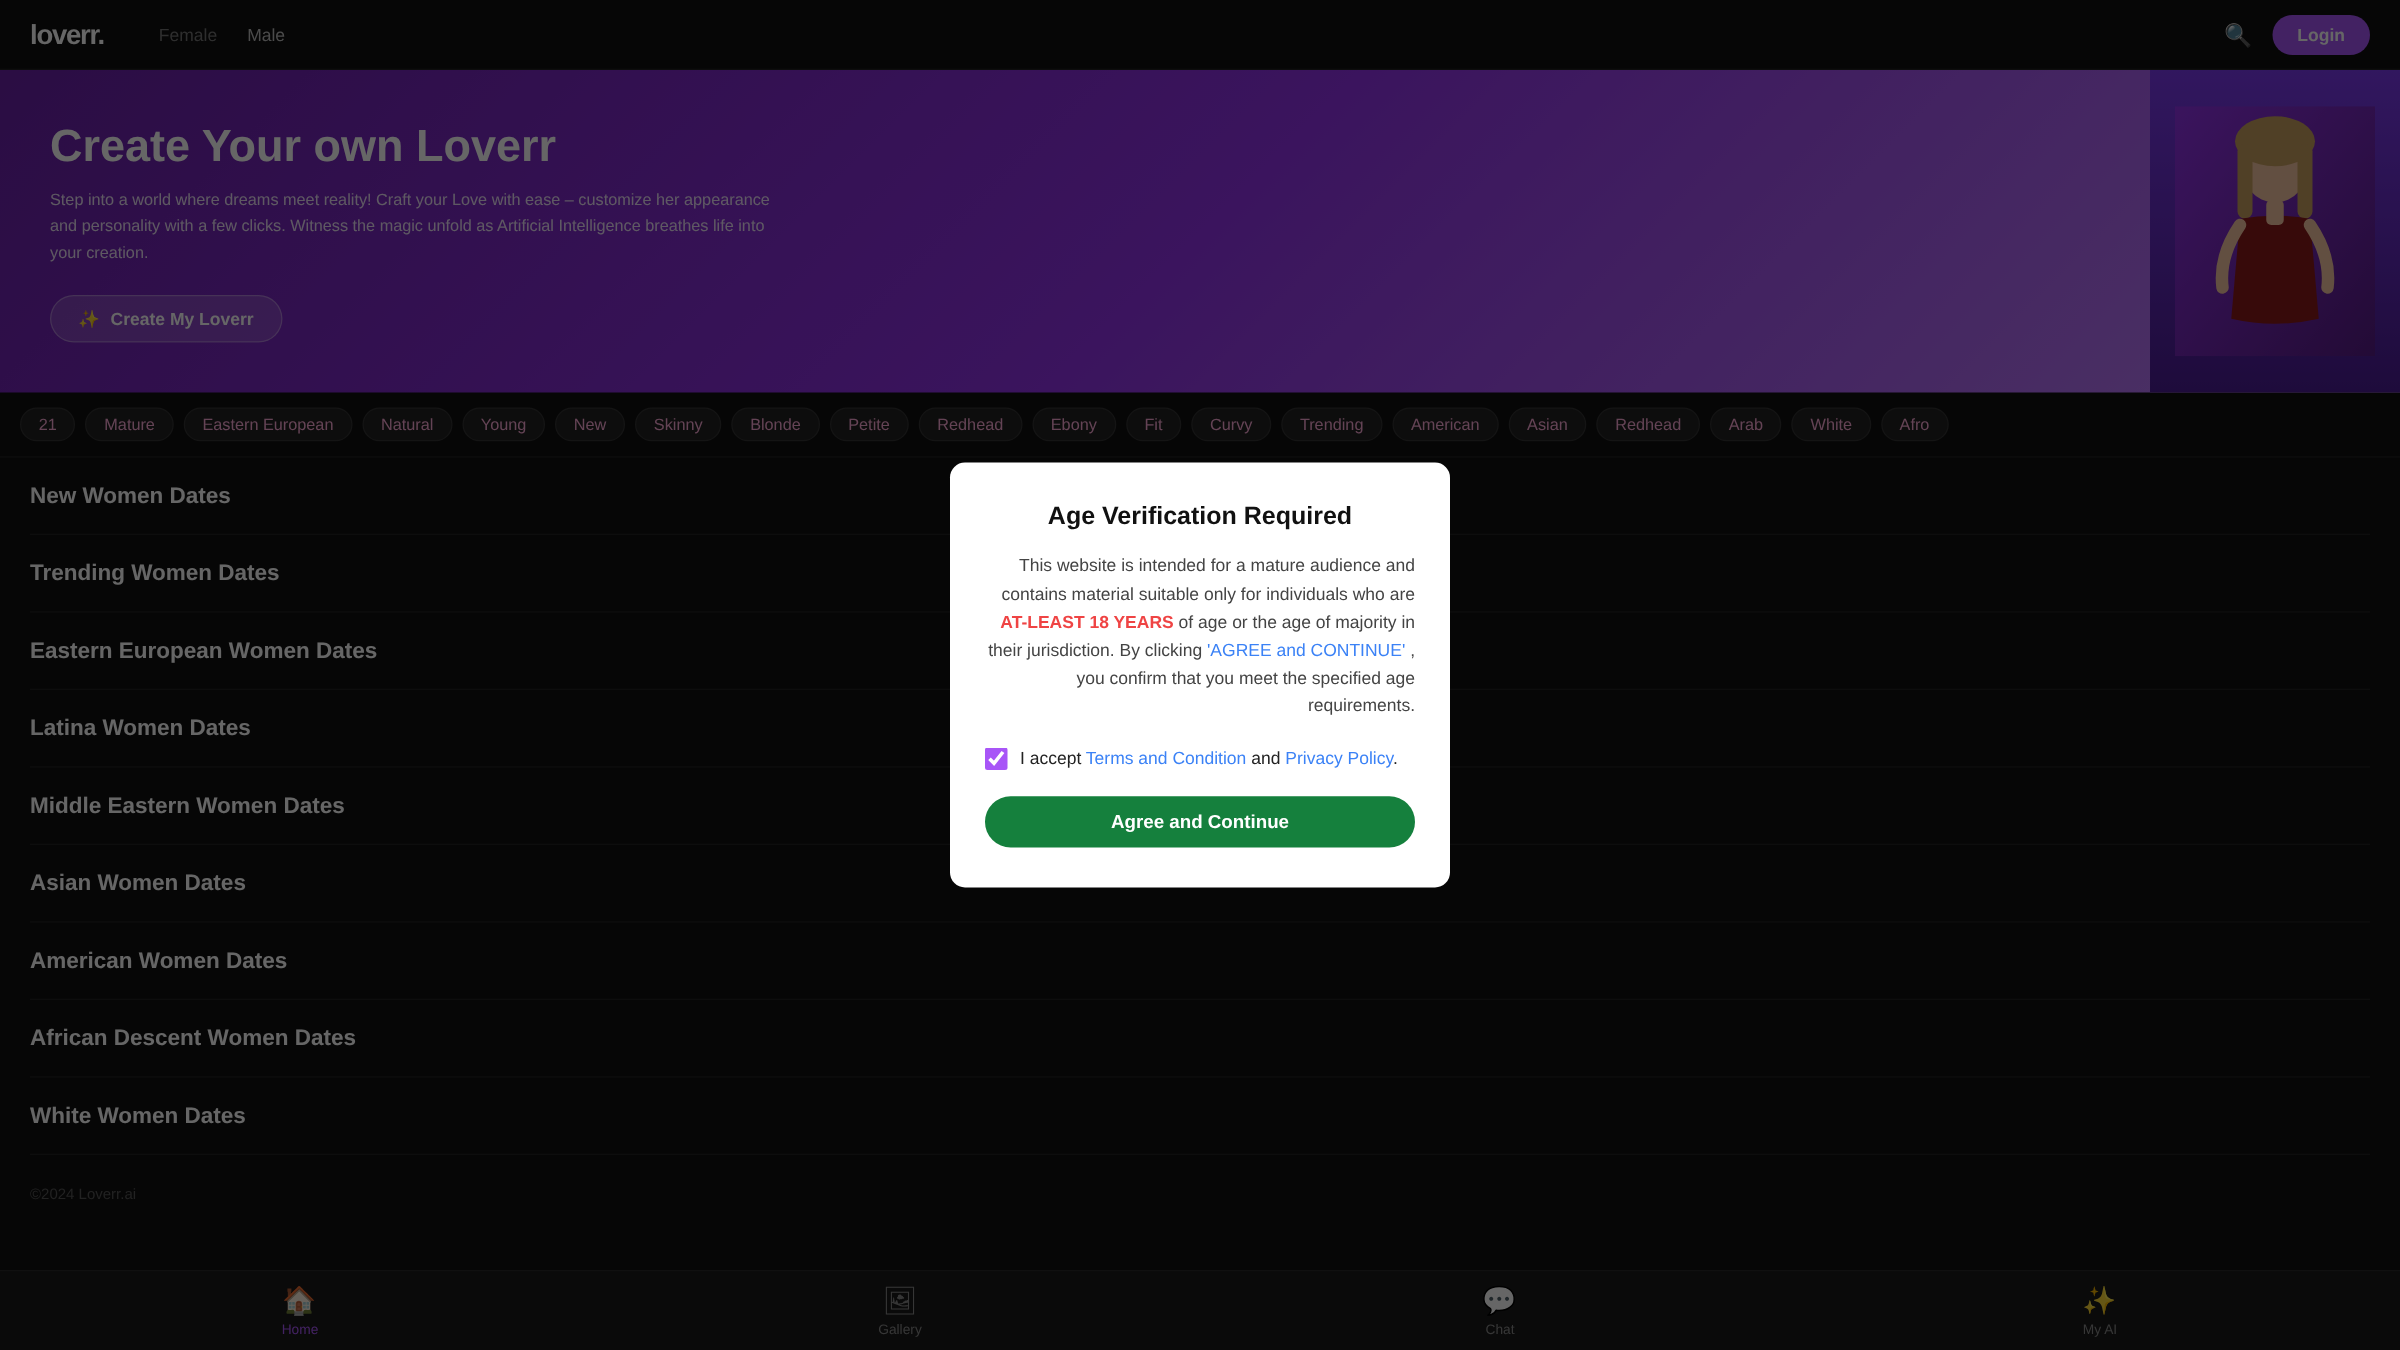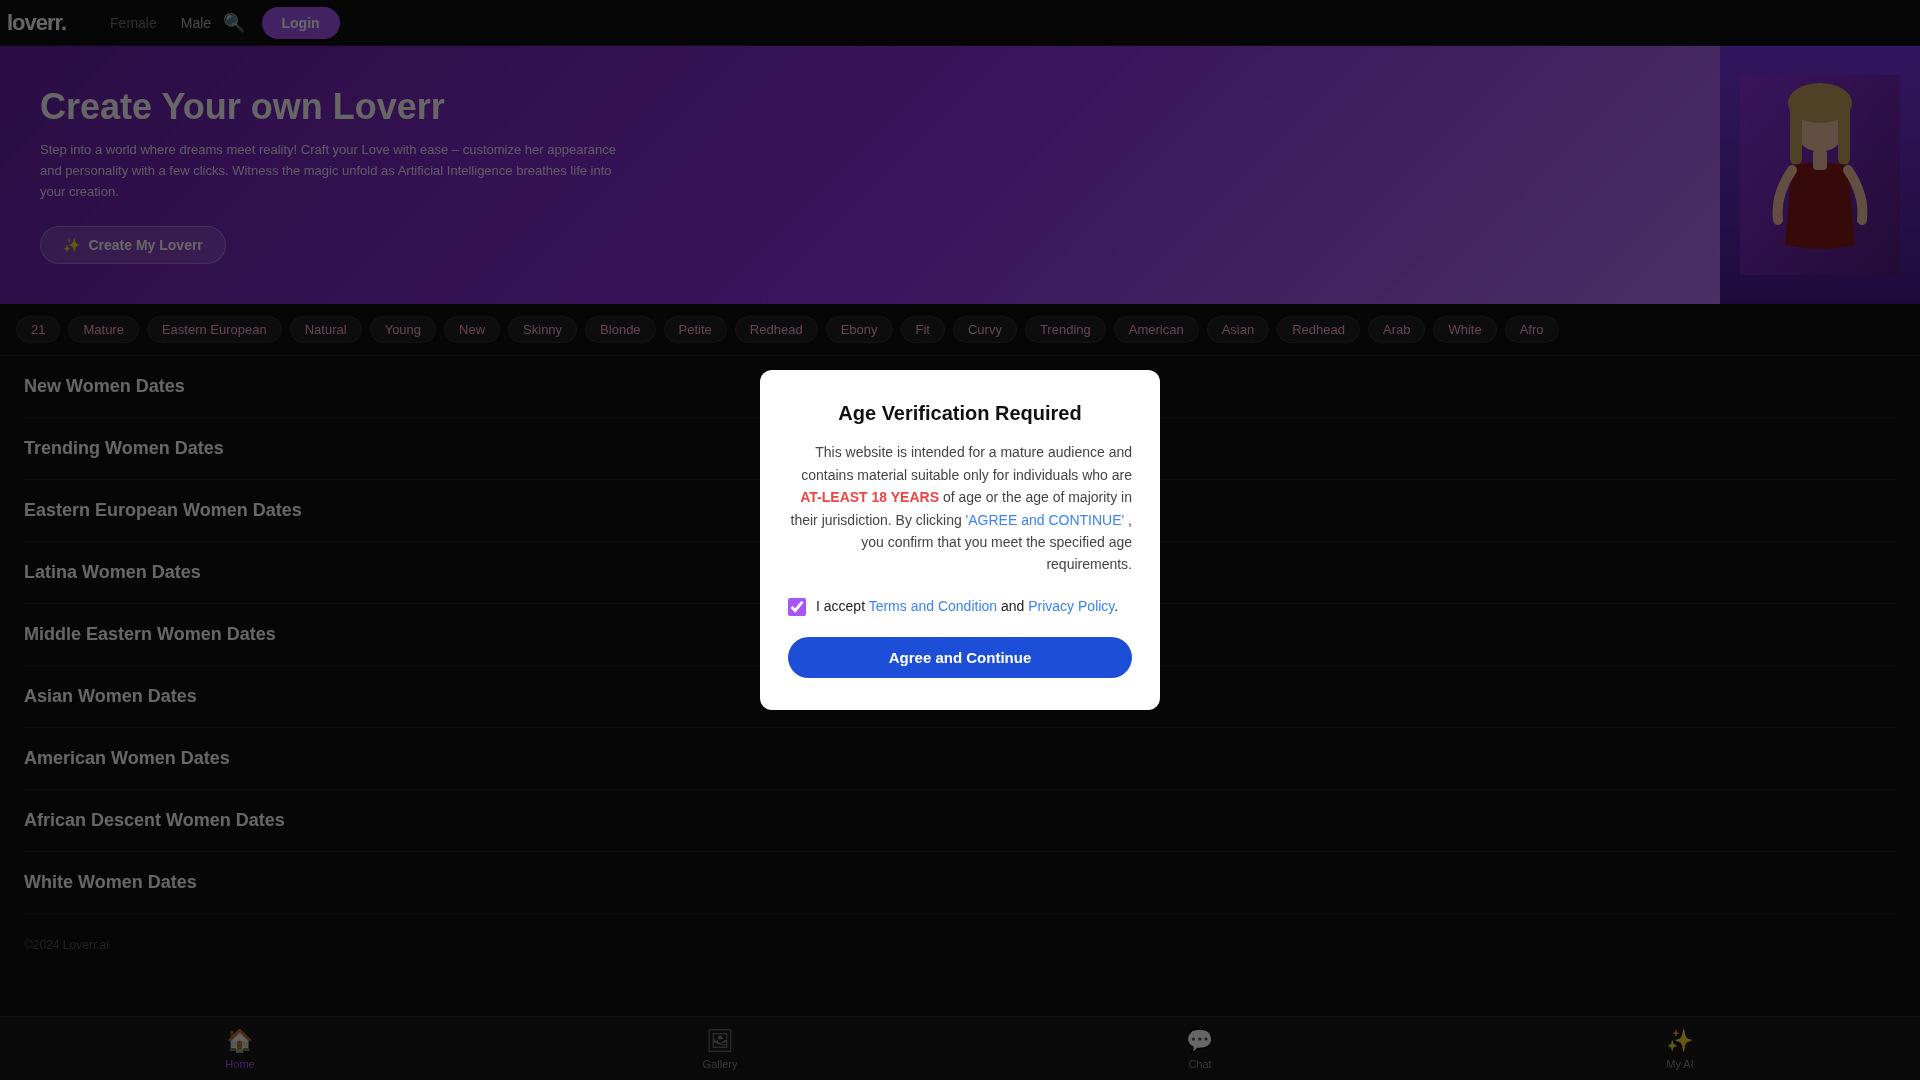--- a/index.html
+++ b/index.html
@@ -8,22 +8,23 @@
       color: #fff;
       font-family: -apple-system, BlinkMacSystemFont, 'Segoe UI', sans-serif;
       min-height: 1080px;
       position: relative;
     }
 
     
     .header {
       display: flex;
       align-items: center;
-      padding: 0 7px;
-      height: 46px;
+      justify-content: space-between;
+      padding: 0 24px;
+      height: 56px;
       background: #111;
       border-bottom: 1px solid #222;
     }
     .header-left {
       display: flex;
       align-items: center;
       gap: 32px;
     }
     .logo {
       font-size: 22px;
@@ -277,21 +278,21 @@
       accent-color: #a855f7;
       margin-top: 2px;
       flex-shrink: 0;
     }
     .modal-accept-text {
       font-size: 14px;
       color: #222;
       line-height: 1.5;
     }
     .modal-agree-btn {
-      background: #1d4ed8;
+      background: #15803d;
       color: #fff;
       border: none;
       border-radius: 24px;
       padding: 12px 40px;
       font-size: 15px;
       font-weight: 600;
       cursor: pointer;
       width: 100%;
     }
   </style>

